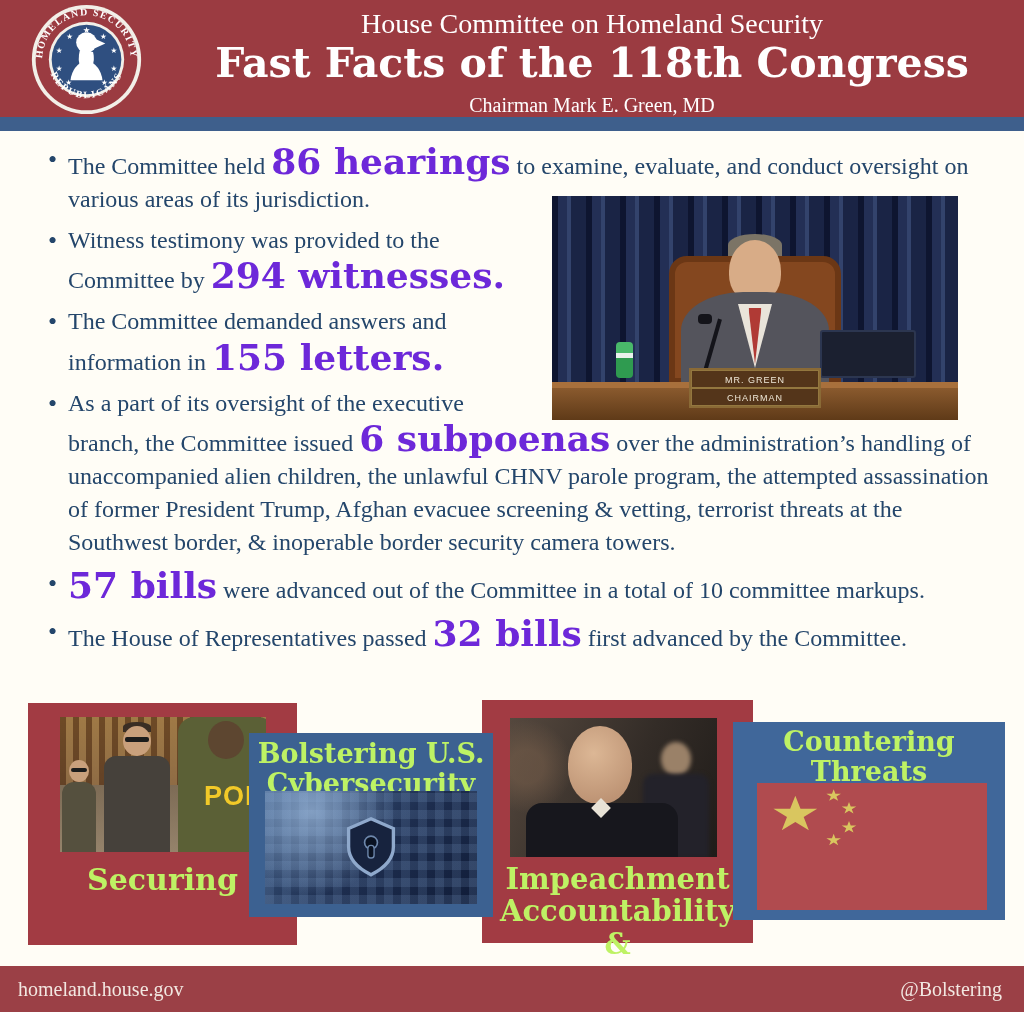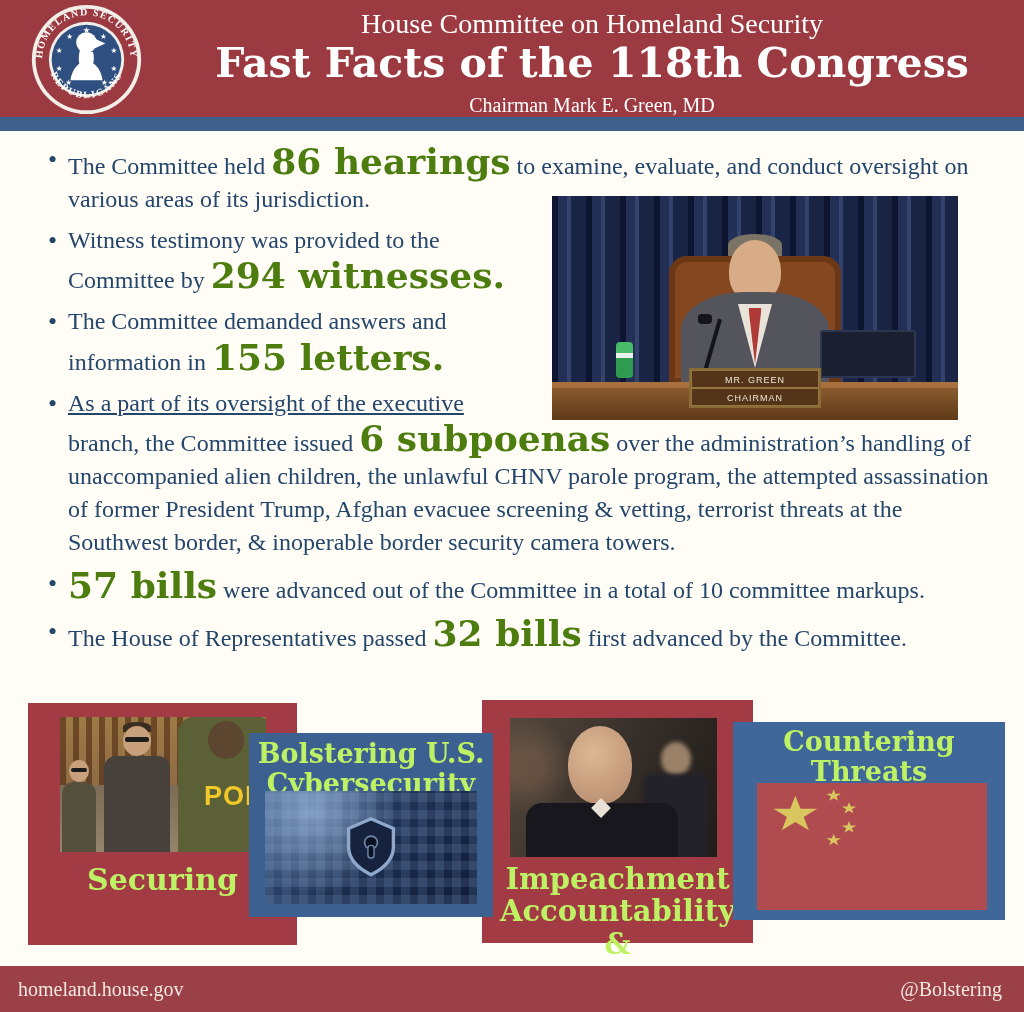--- a/index.html
+++ b/index.html
@@ -14,24 +14,24 @@
                 font-family:"DejaVu Serif","Liberation Serif",serif;}
   .header-chair{font-size:20px;line-height:1.15;margin-top:9px;}
   .seal{position:absolute;left:30px;top:3px;width:113px;height:113px;}
   .divider{height:14px;background:#3e5f8c;}
 
   
   .facts{list-style:none;margin:0;padding:12px 20px 0 46px;}
   .facts li{position:relative;font-size:24px;color:#24466b;line-height:1.38;
             margin-bottom:8px;padding-left:22px;max-width:958px;}
   .facts li::before{content:"\2022";position:absolute;left:2px;top:-1px;font-size:26px;color:#24466b;}
-  .big{font-size:36px;font-weight:700;color:#4d7c0f;line-height:1;
+  .big{font-size:36px;font-weight:700;color:#6d28d9;line-height:1;
        font-family:"DejaVu Serif","Liberation Serif",serif;}
   .narrow{max-width:472px !important;}
-  .lead-line{display:block;text-decoration:underline;}
+  .lead-line{display:block;}
 
   
   .chairman-photo{position:absolute;left:552px;top:196px;width:406px;height:224px;overflow:hidden;
     background:repeating-linear-gradient(90deg,#0e1530 0 6px,#232f55 6px 15px,#33436c 15px 19px,#1a2445 19px 34px);}
   .cp-desk{position:absolute;left:0;bottom:0;width:100%;height:38px;
     background:linear-gradient(180deg,#a8703c 0 6px,#8a5a2e 6px,#5f3a18 100%);}
   .cp-chair{position:absolute;left:50%;transform:translateX(-50%);bottom:36px;width:172px;height:128px;
     background:#84471f;border:6px solid #6b3715;border-radius:18px 18px 0 0;box-sizing:border-box;}
   .cp-torso{position:absolute;left:50%;transform:translateX(-50%);bottom:36px;width:148px;height:92px;
     background:#54545c;border-radius:42% 42% 0 0;}

